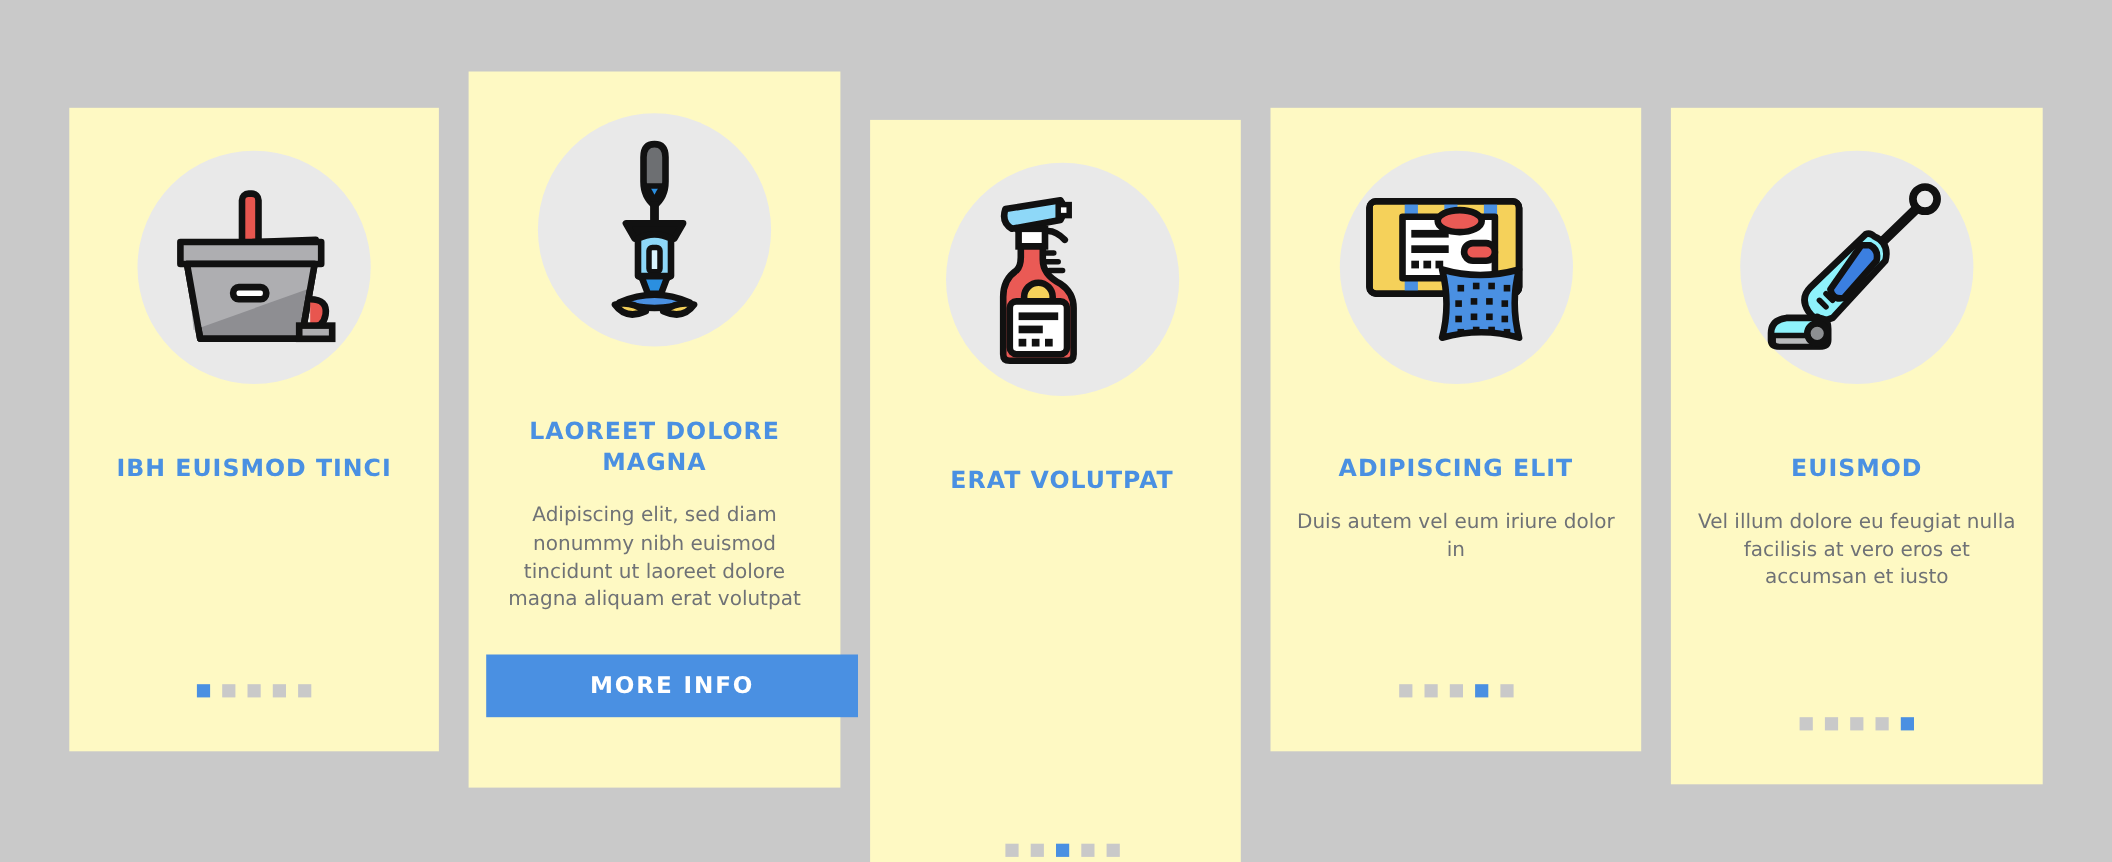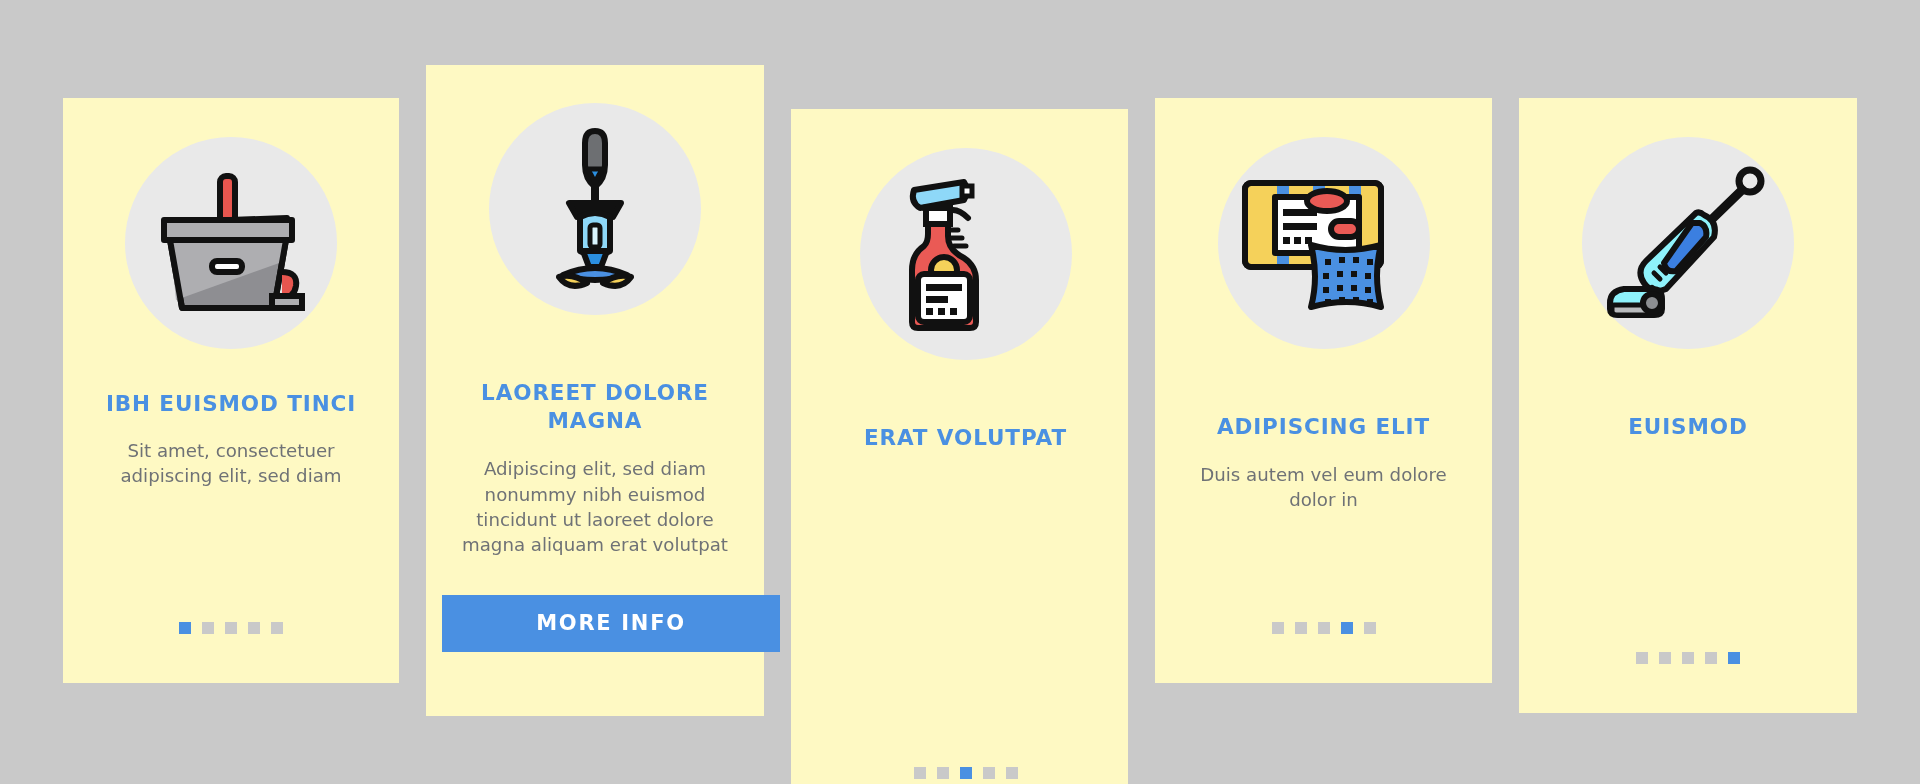--- a/index.html
+++ b/index.html
@@ -59,21 +59,21 @@
     color: #4a90e2;
     font-weight: bold;
     font-size: 21.5px;
     letter-spacing: 0.9px;
     text-align: center;
     line-height: 1.28;
     margin: 0;
     padding: 0 14px;
     text-transform: uppercase;
   }
-  .card-1 .card-title { margin-top: 41px; }
+  .card-1 .card-title { margin-top: 64px; }
   .card-3 .card-title { margin-top: 64px; }
   .card-4 .card-title { margin-top: 64px; }
   .card-5 .card-title { margin-top: 64px; }
   .card-2 .card-title { margin-top: 64px; }
 
   .card-body {
     color: #6f7276;
     font-size: 18.2px;
     text-align: center;
     line-height: 1.40;
@@ -142,21 +142,20 @@
 
           <rect x="66" y="93" width="30" height="11" rx="5" fill="#fff" stroke="#111" stroke-width="6"></rect>
 
           <path d="M136 104 q16 0 14 14 q-2 12 -14 12" fill="#e8564f" stroke="#111" stroke-width="6" stroke-linejoin="round" stroke-linecap="round"></path>
 
           <rect x="126" y="128" width="30" height="12" fill="#aeaeb1" stroke="#111" stroke-width="6"></rect>
         </svg>
       </div>
     </div>
     <div class="card-title">IBH EUISMOD TINCI</div>
-    <div class="card-body">Sit amet, consectetuer adipiscing elit, sed diam</div>
     <div class="spacer"></div>
     <div class="dots">
       <span class="dot active"></span>
       <span class="dot"></span>
       <span class="dot"></span>
       <span class="dot"></span>
       <span class="dot"></span>
     </div>
   </div>
 
@@ -270,21 +269,21 @@
               <rect x="130" y="120" width="6" height="6"></rect>
             <rect x="90" y="132" width="6" height="6"></rect>
               <rect x="104" y="130" width="6" height="6"></rect>
             <rect x="118" y="130" width="6" height="6"></rect>
               <rect x="132" y="132" width="6" height="6"></rect>
           </g>
         </svg>
       </div>
     </div>
     <div class="card-title">ADIPISCING ELIT</div>
-    <div class="card-body">Duis autem vel eum dolore dolor in</div>
+    <div class="card-body">Duis autem vel eum iriure dolor in</div>
     <div class="spacer"></div>
     <div class="dots">
       <span class="dot"></span>
       <span class="dot"></span>
       <span class="dot"></span>
       <span class="dot active"></span>
       <span class="dot"></span>
     </div>
   </div>
 
@@ -305,20 +304,21 @@
 
           <path d="M48 126 L40 136" stroke="#111" stroke-width="8" stroke-linecap="round"></path>
 
           <path d="M6 140 q0 -12 14 -14 h28 q10 0 10 10 v10 q0 6 -8 6 H14 q-8 0 -8 -6 z" fill="#8ef2fb" stroke="#111" stroke-width="6" stroke-linejoin="round"></path>
           <path d="M8 142 H56 v6 q0 4 -6 4 H14 q-6 0 -6 -4 z" fill="#b9bbbd" stroke="#111" stroke-width="5" stroke-linejoin="round"></path>
           <circle cx="48" cy="140" r="9" fill="#8d8f92" stroke="#111" stroke-width="6"></circle>
         </svg>
       </div>
     </div>
     <div class="card-title">EUISMOD</div>
+    <div class="card-body">Vel illum dolore eu feugiat nulla facilisis at vero eros et accumsan et iusto</div>
     <div class="spacer"></div>
     <div class="dots">
       <span class="dot"></span>
       <span class="dot"></span>
       <span class="dot"></span>
       <span class="dot"></span>
       <span class="dot active"></span>
     </div>
   </div>
 

